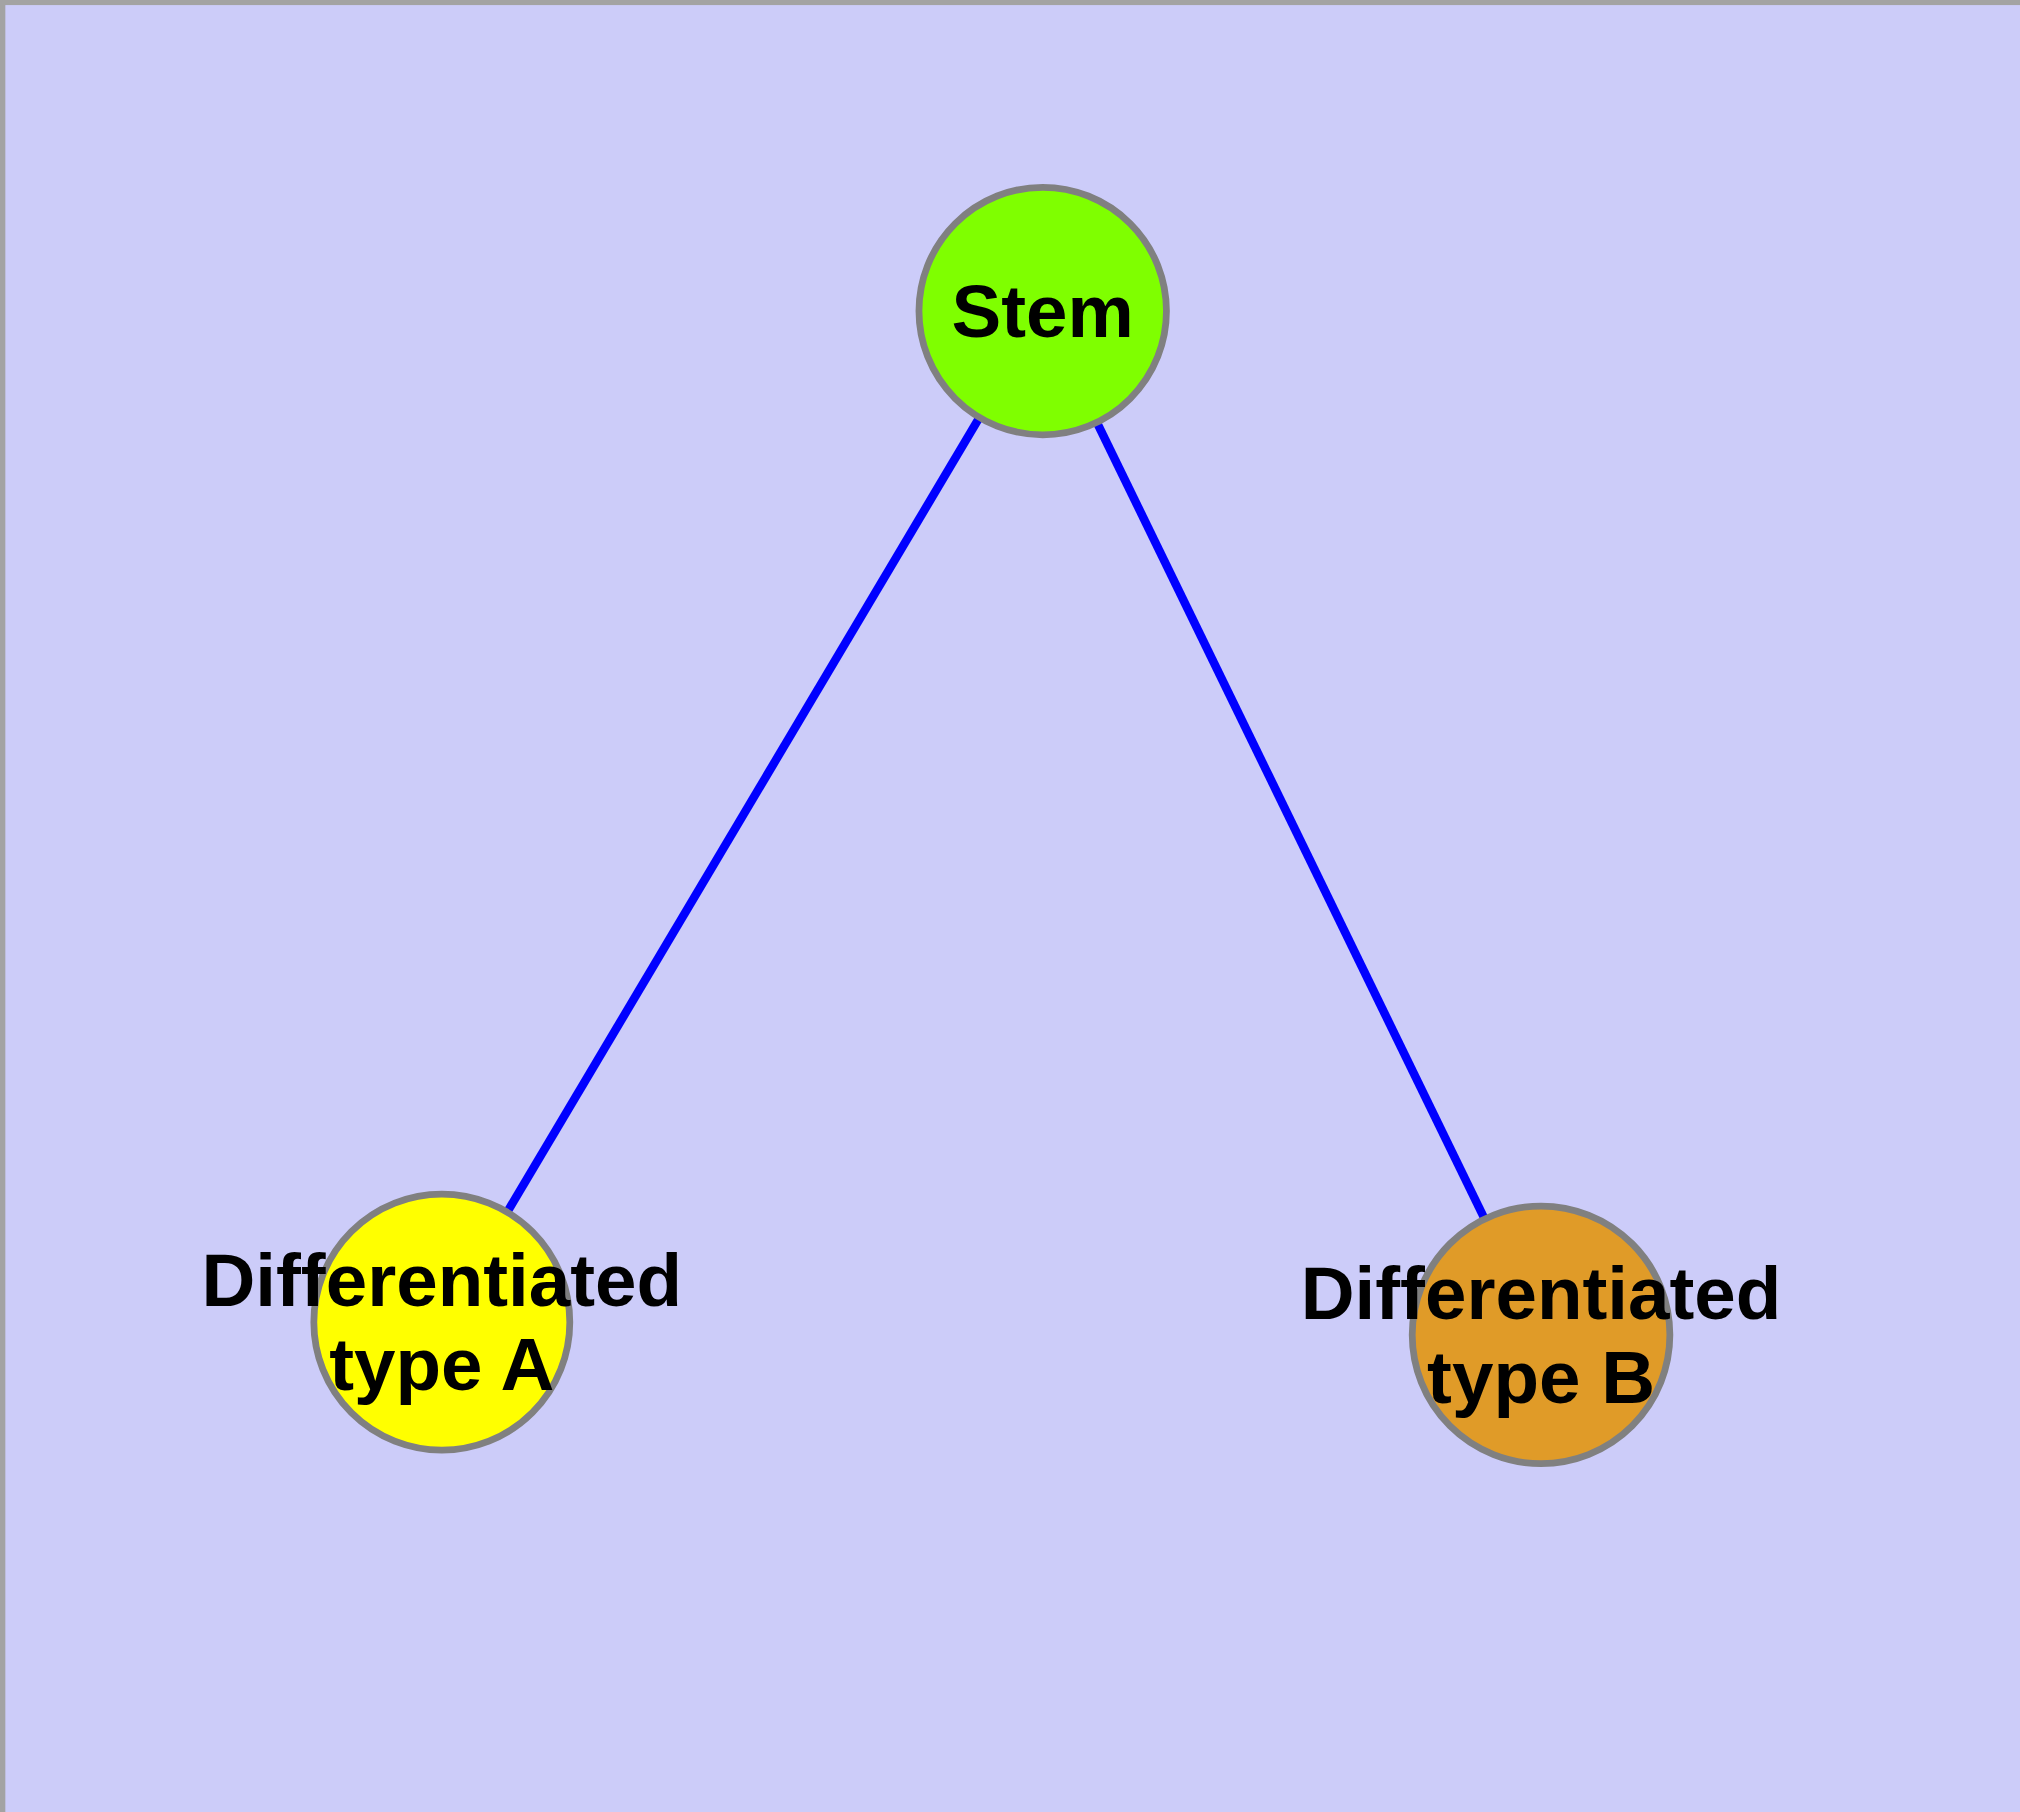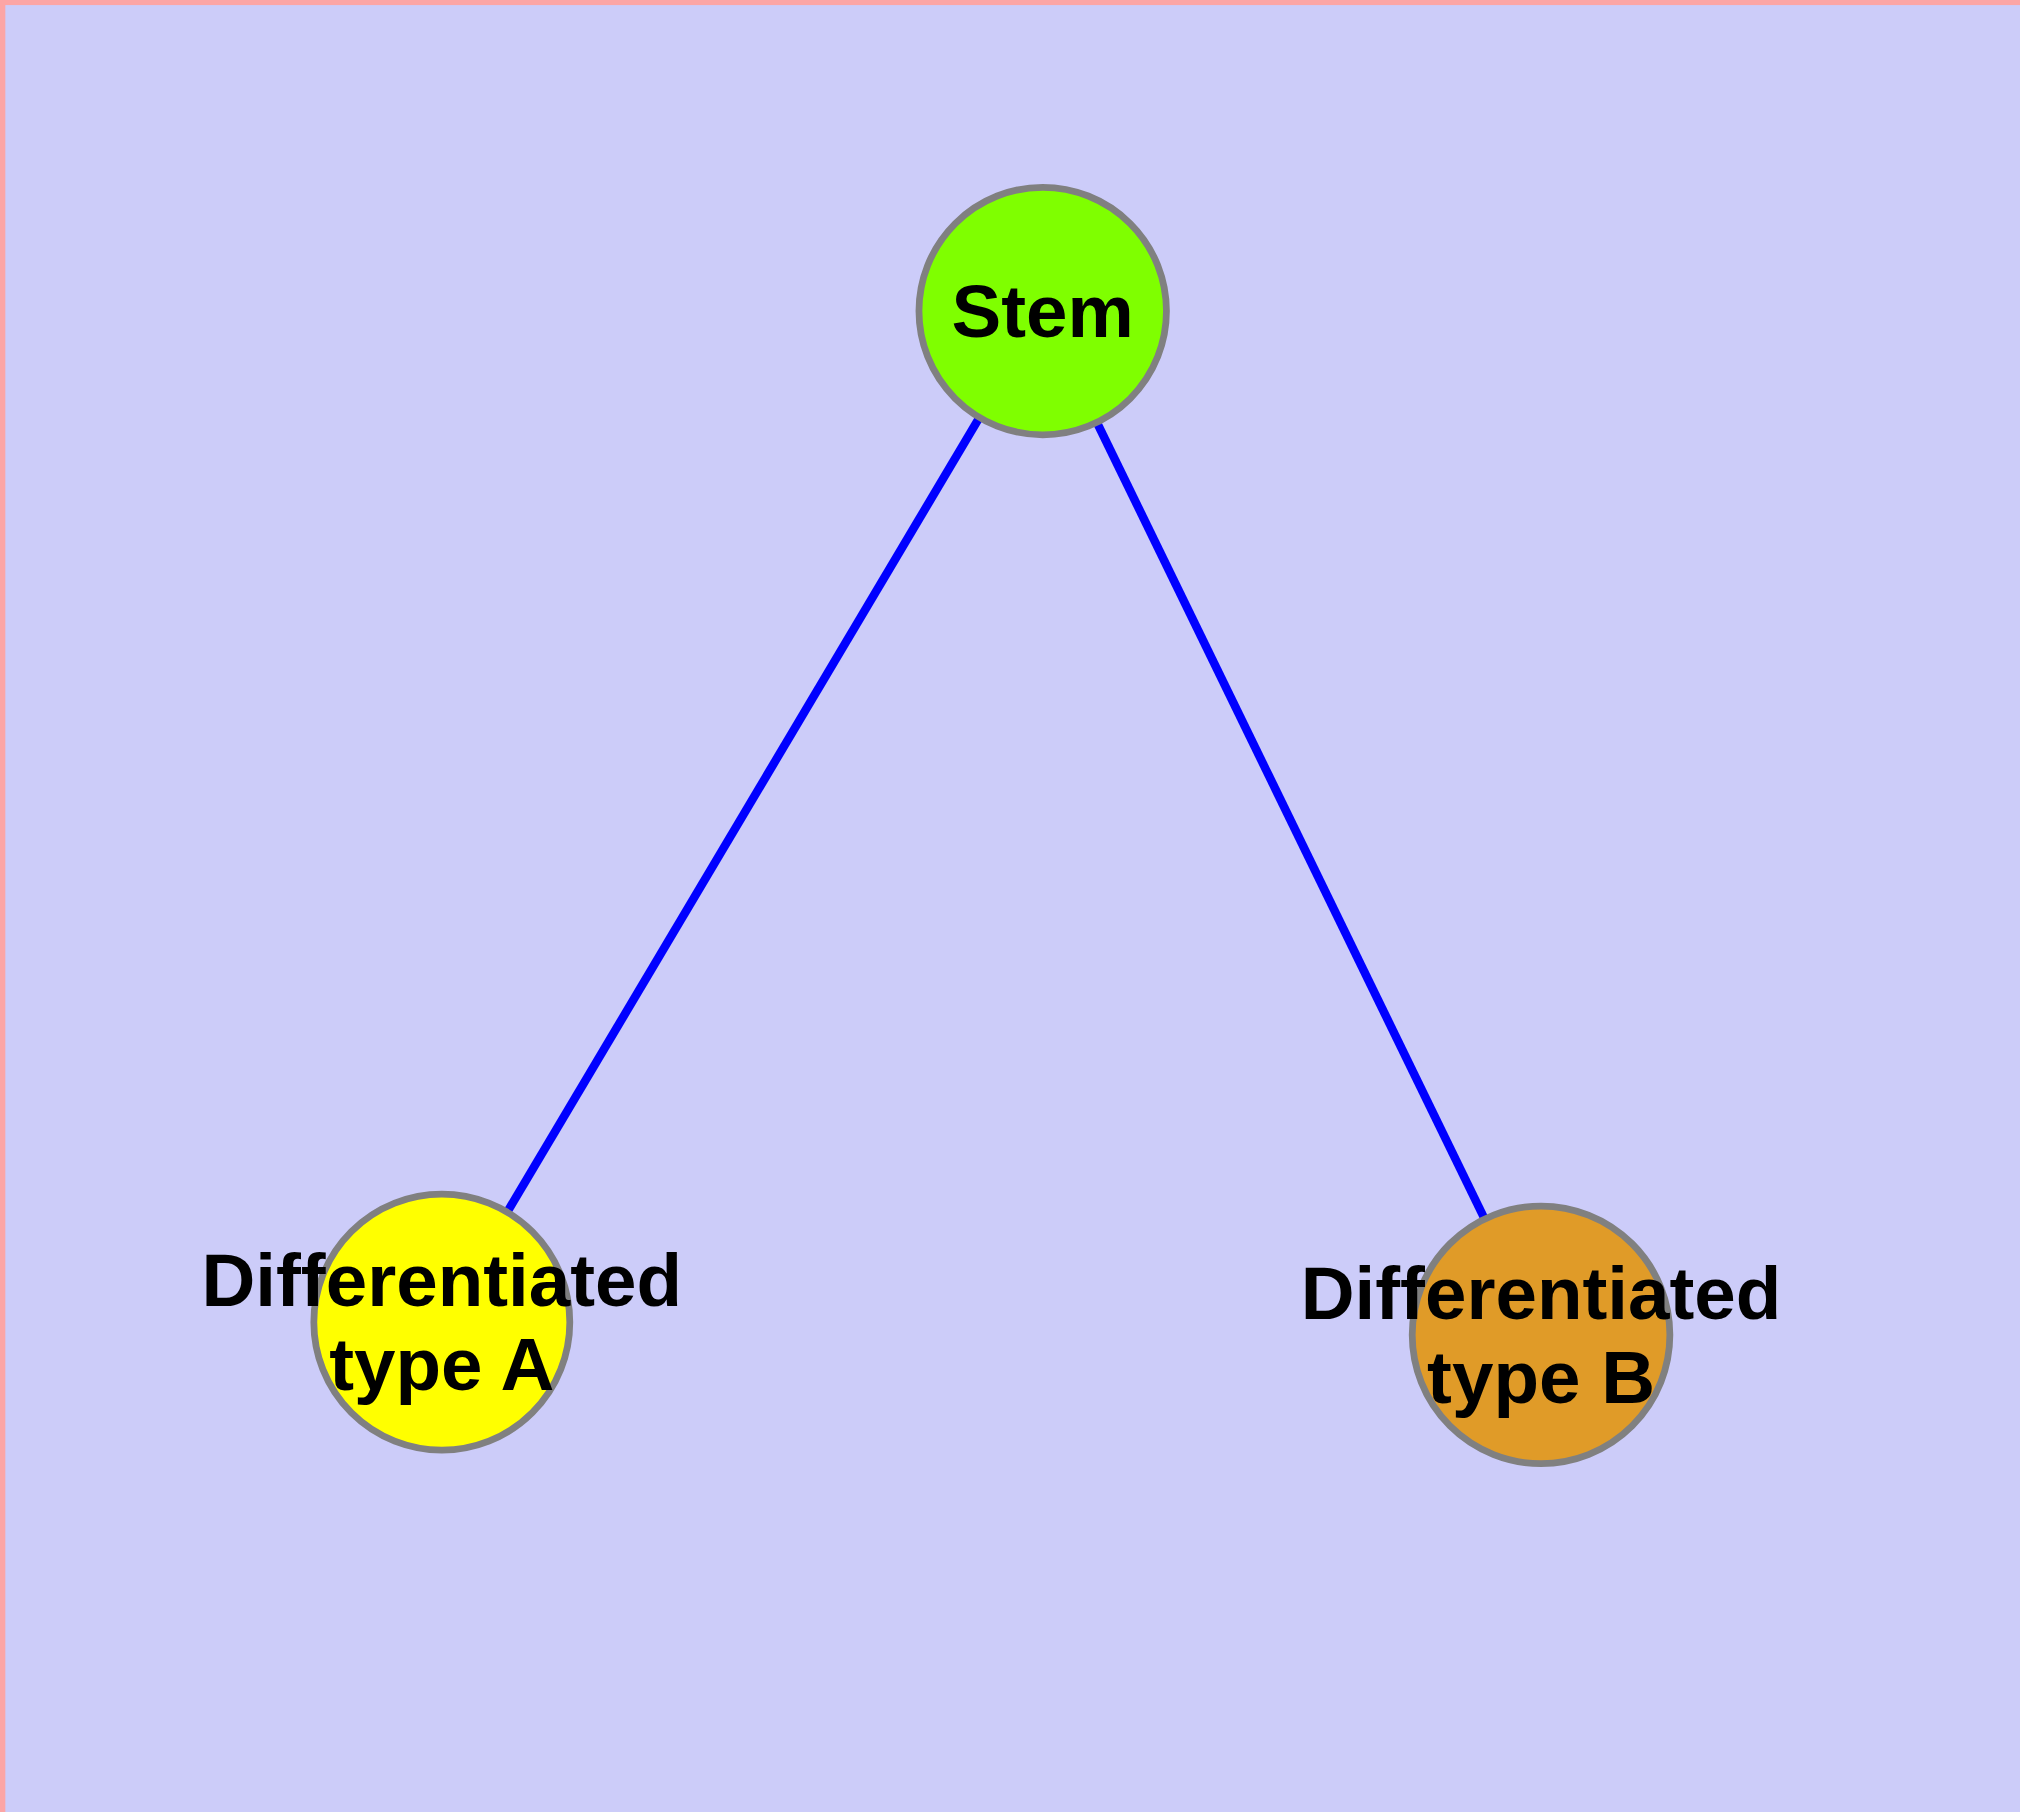--- a/index.html
+++ b/index.html
@@ -8,21 +8,21 @@
     background: #ffffff;
   }
   body {
     font-family: "Liberation Sans", sans-serif;
   }
   #canvas {
     position: relative;
     width: 2021px;
     height: 1812px;
     overflow: hidden;
-    background: #fca5a5;
+    background: #a3a3a3;
   }
   #graph-svg {
     position: absolute;
     left: 0;
     top: 0;
     width: 2021px;
     height: 1812px;
     display: block;
   }
   .node-label {

